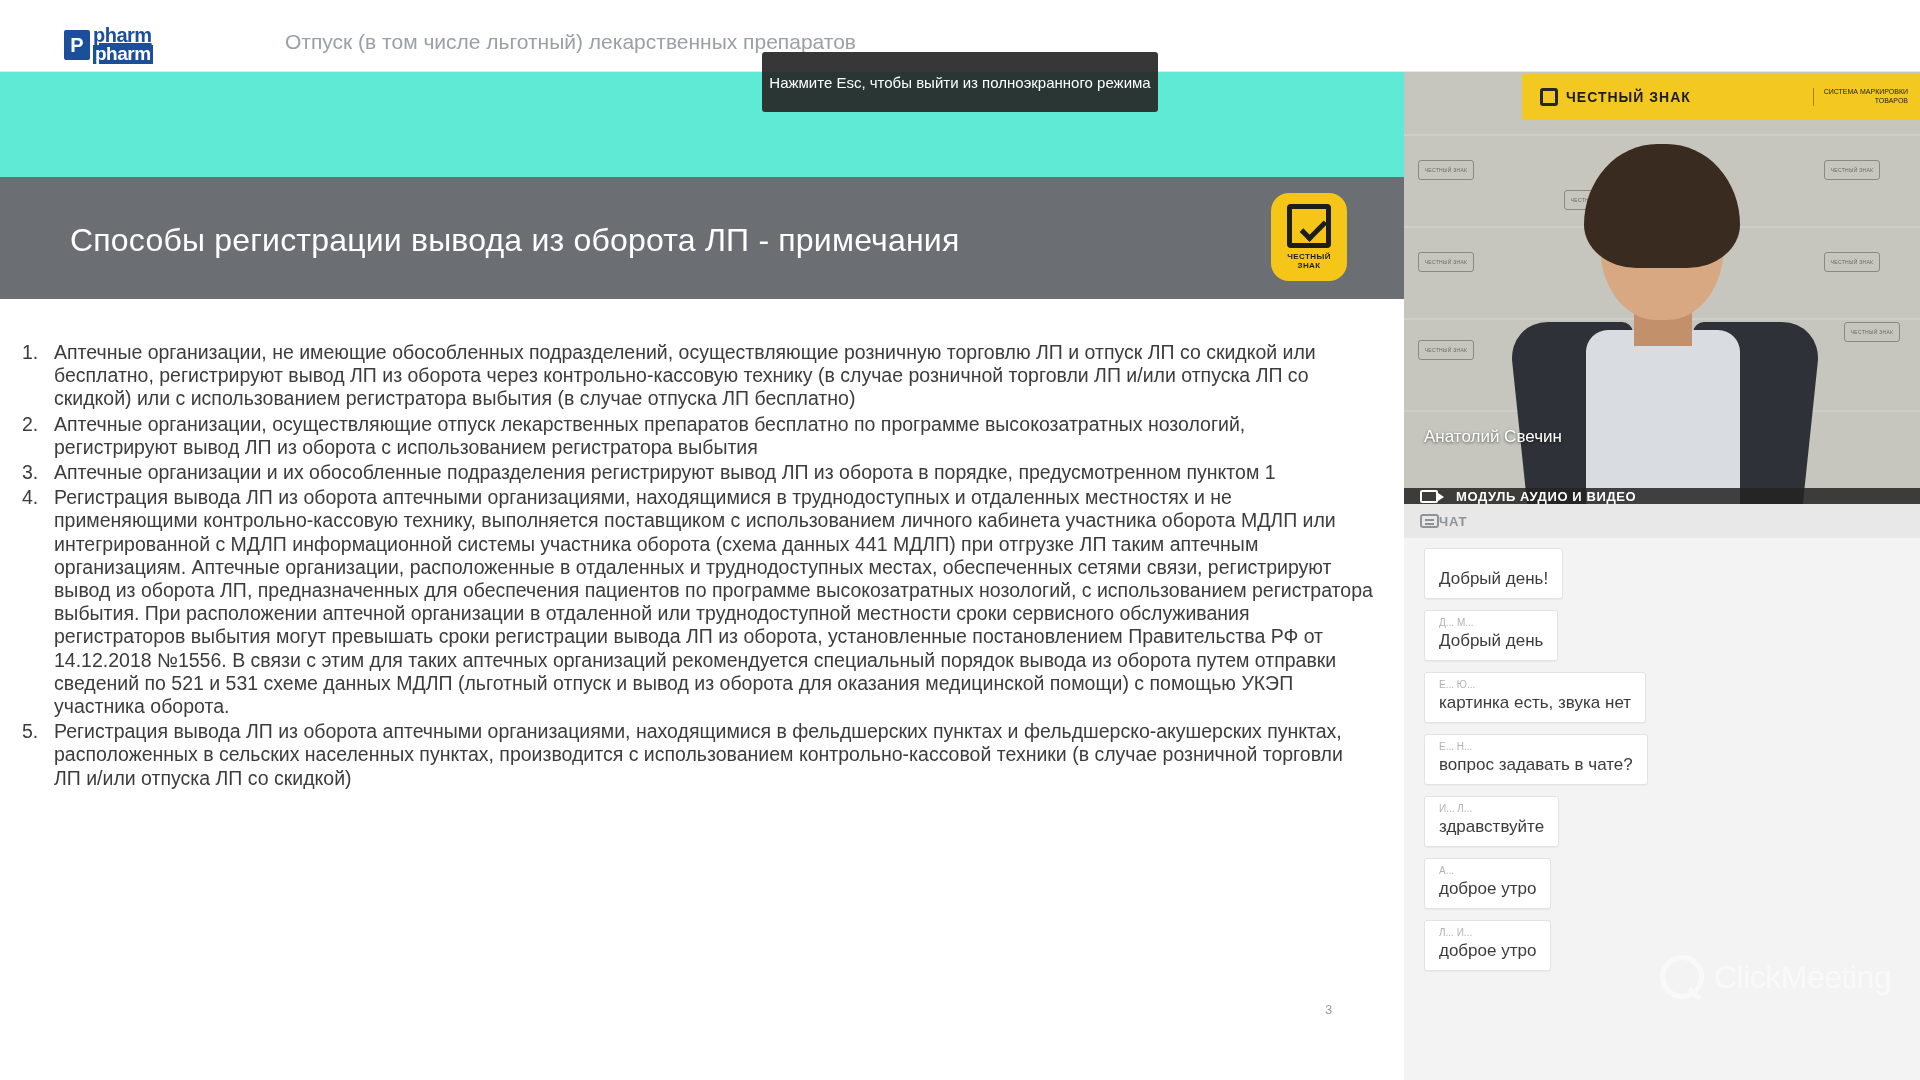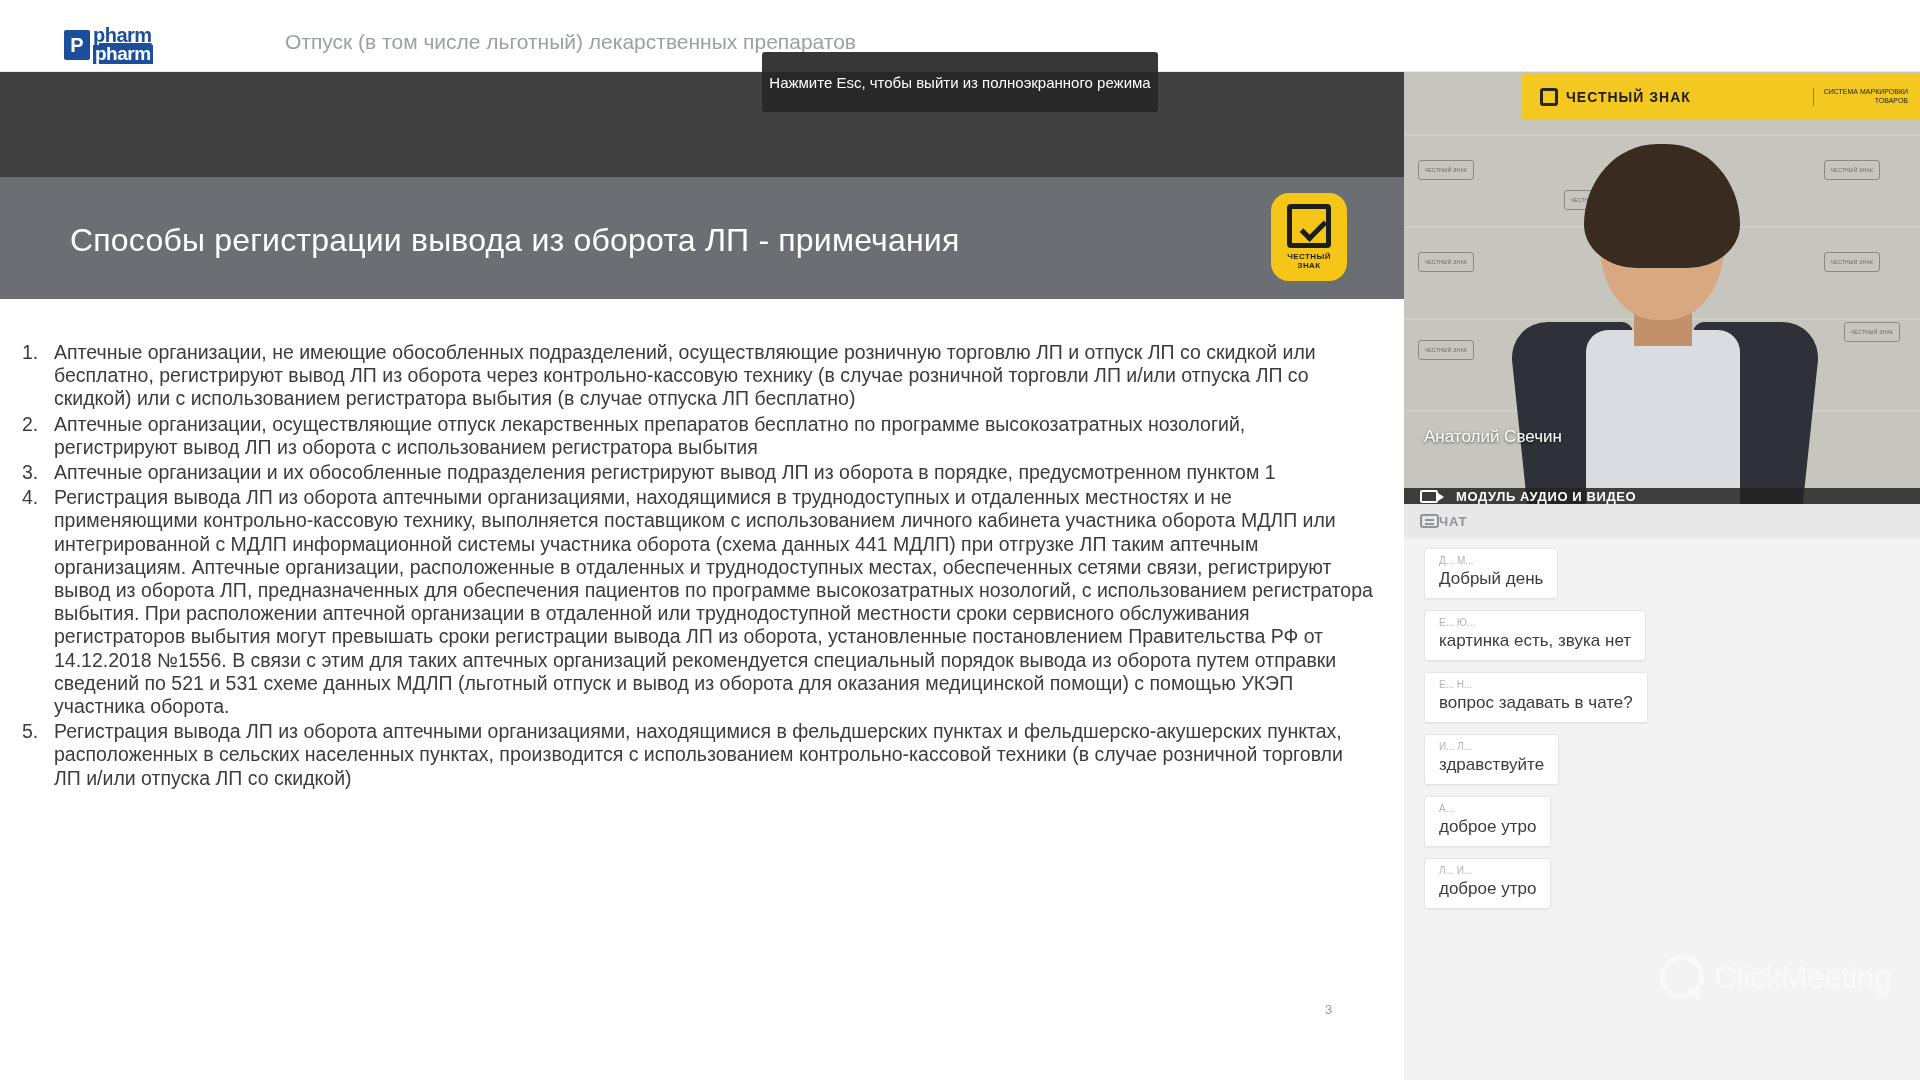--- a/index.html
+++ b/index.html
@@ -71,21 +71,21 @@
     color: #ffffff;
     font-size: 15px;
     z-index: 50;
   }
 
   
   .stage {
     position: absolute;
     left: 0; top: 72px;
     width: 1404px; height: 1008px;
-    background: #404040;
+    background: #5eead4;
   }
   .slide {
     position: absolute;
     left: 0; top: 105px;
     width: 1404px; height: 955px;
     background: #ffffff;
   }
   .slide-header {
     position: relative;
     width: 1404px; height: 122px;
@@ -444,20 +444,26 @@
     </div>
 
     <div class="chat-header">
       <div class="chat-icon"></div>
       <div class="chat-title">ЧАТ</div>
     </div>
 
     <div class="chat-list">
       <div class="chat-row">
         <div class="chat-msg">
+          <span class="author"></span>
+          <span class="text">Добрый день!</span>
+        </div>
+      </div>
+      <div class="chat-row">
+        <div class="chat-msg">
           <span class="author">Д... М...</span>
           <span class="text">Добрый день</span>
         </div>
       </div>
       <div class="chat-row">
         <div class="chat-msg">
           <span class="author">Е... Ю...</span>
           <span class="text">картинка есть, звука нет</span>
         </div>
       </div>

